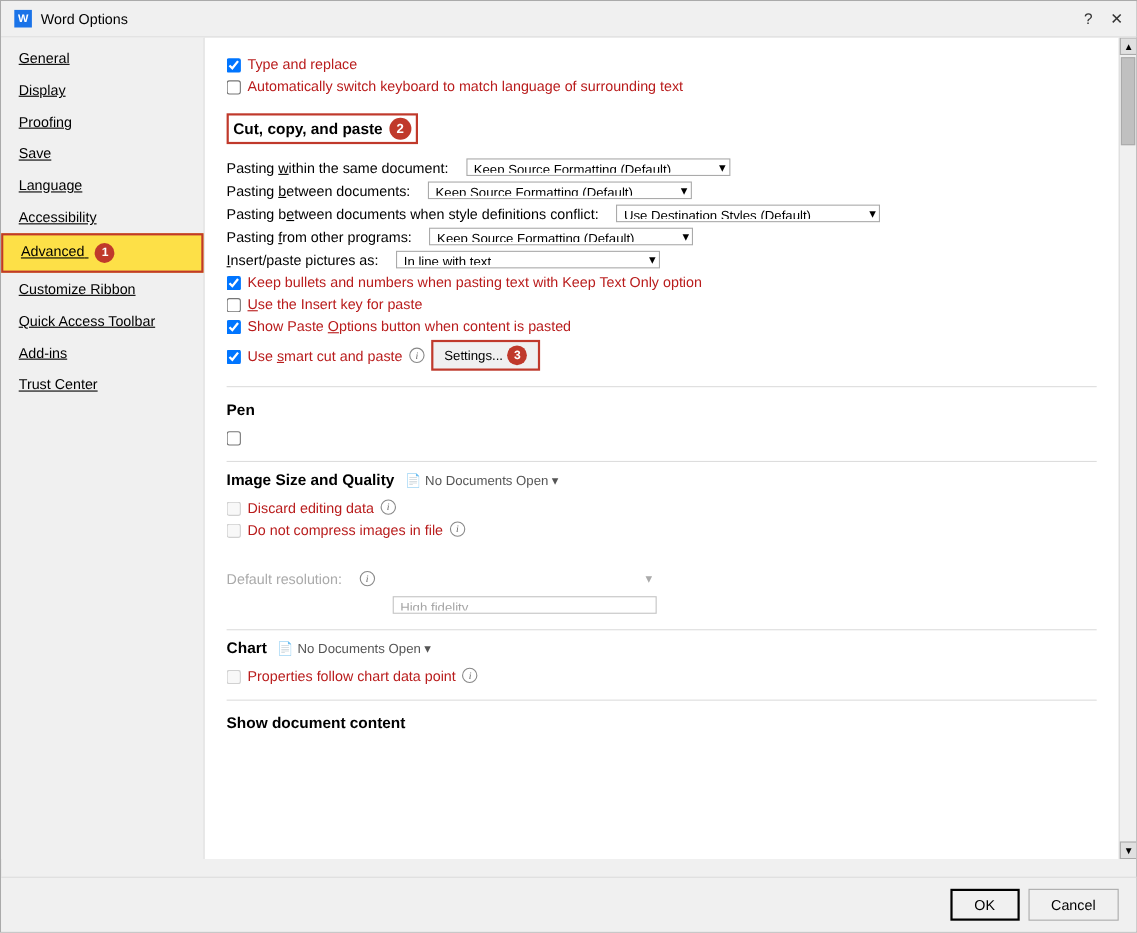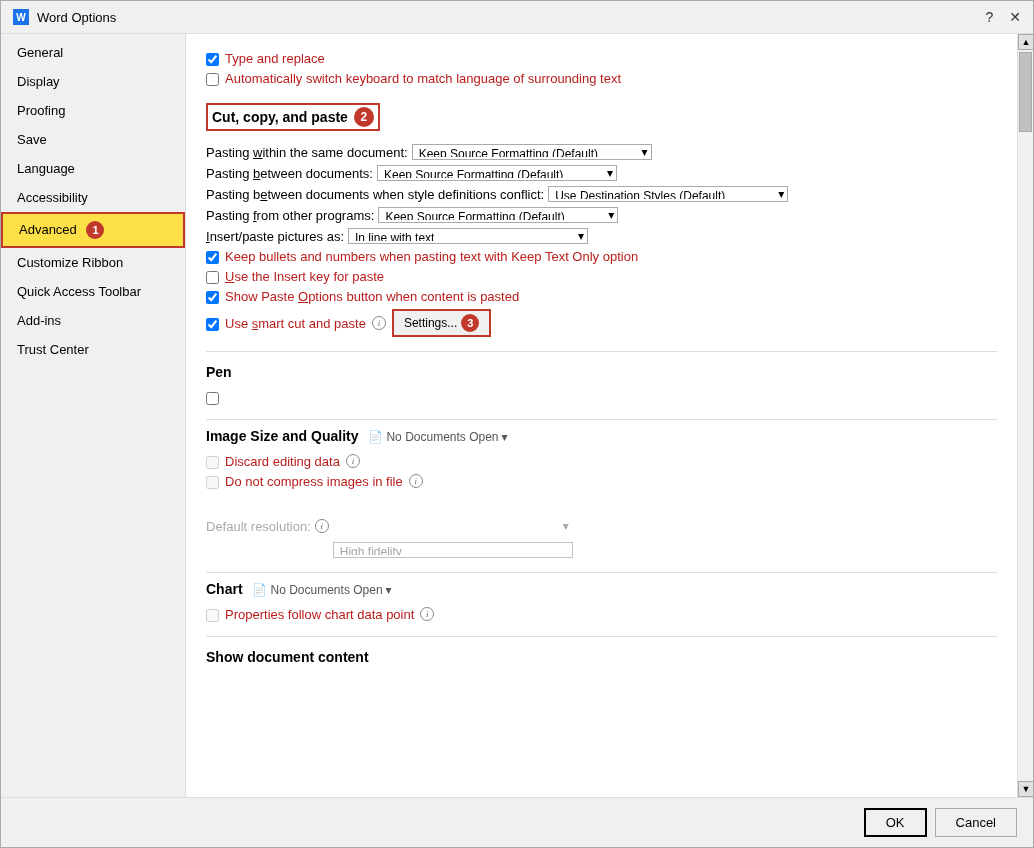--- a/index.html
+++ b/index.html
@@ -62,20 +62,21 @@
       display: flex;
       flex: 1;
       overflow: hidden;
     }
 
     .sidebar {
       width: 185px;
       background: #f0f0f0;
       border-right: 1px solid #ddd;
       padding: 4px 0;
+      text-decoration: underline;
     }
 
     .sidebar-item {
       padding: 7px 16px;
       cursor: pointer;
       color: #000;
       font-size: 13px;
     }
 
     .sidebar-item.active {
@@ -159,21 +160,21 @@
       align-items: center;
       justify-content: center;
       font-size: 12px;
       font-weight: bold;
     }
 
     .row {
       display: flex;
       align-items: center;
       margin: 5px 0;
-      gap: 4px;
+      gap: 16px;
     }
 
     .row-label {
       color: #000;
       flex-shrink: 0;
     }
 
     .select-box {
       border: 1px solid #aaa;
       background: #fff;
@@ -300,20 +301,21 @@
       min-width: 120px;
     }
 
     .dialog-footer {
       background: #f0f0f0;
       border-top: 1px solid #ddd;
       padding: 10px 16px;
       display: flex;
       justify-content: flex-end;
       gap: 8px;
+      margin-top: 16px;
     }
 
     .footer-btn {
       padding: 5px 20px;
       font-size: 13px;
       cursor: pointer;
       border: 1px solid #aaa;
       background: #f0f0f0;
     }
 

